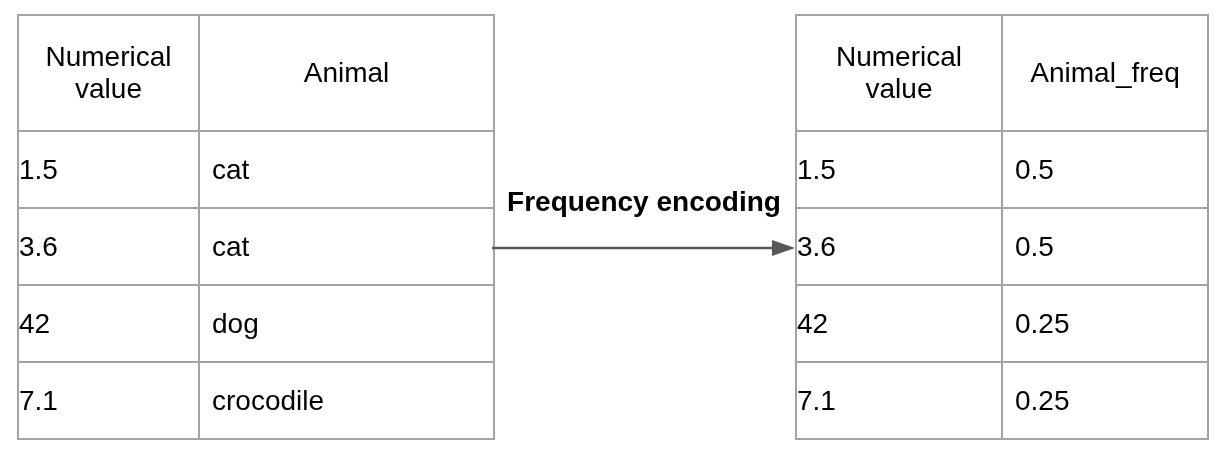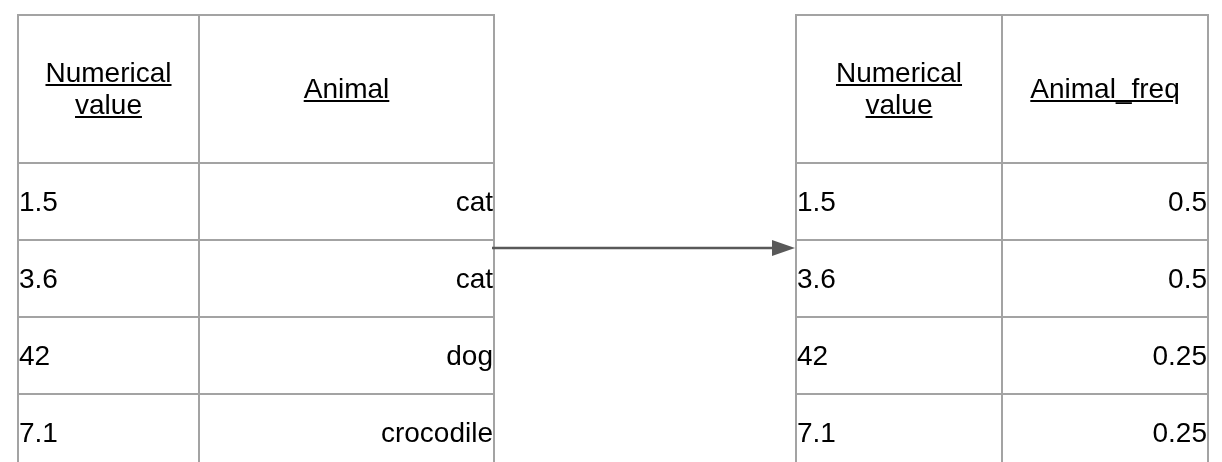--- a/index.html
+++ b/index.html
@@ -28,26 +28,26 @@
   }
   table.data-table th {
     text-align: center;
     line-height: 1.16;
     padding: 4px 6px;
   }
   table.data-table td.cell-num {
     text-align: left;
   }
   table.data-table td.cell-txt {
-    text-align: right;
-    padding-left: 0;
+    text-align: left;
+    padding-left: 12px;
   }
   #left-table  { left: 17px;  top: 14px; width: 476px; }
   #right-table { left: 795px; top: 14px; width: 412px; }
-  tr.header-row { height: 148px; text-decoration: underline; }
+  tr.header-row { height: 116px; }
   tr.data-row   { height: 77px; }
 
   .arrow-group {
     position: absolute;
     left: 491px;
     top: 186px;
     width: 306px;
     height: 76px;
   }
   .arrow-label {
@@ -97,20 +97,21 @@
       <td class="cell-txt">dog</td>
     </tr>
     <tr class="data-row">
       <td class="cell-num">7.1</td>
       <td class="cell-txt">crocodile</td>
     </tr>
   </tbody>
 </table>
 
 <div class="arrow-group">
+  <div class="arrow-label">Frequency encoding</div>
   <svg class="arrow-svg" viewBox="0 0 306 24" aria-hidden="true">
     <line x1="1" y1="12" x2="284" y2="12" stroke-width="2.5" stroke="#595959"></line>
     <polygon points="281,4 304,12 281,20" fill="#595959"></polygon>
   </svg>
 </div>
 
 <table class="data-table" id="right-table">
   <colgroup>
     <col style="width:206px">
     <col style="width:206px">

